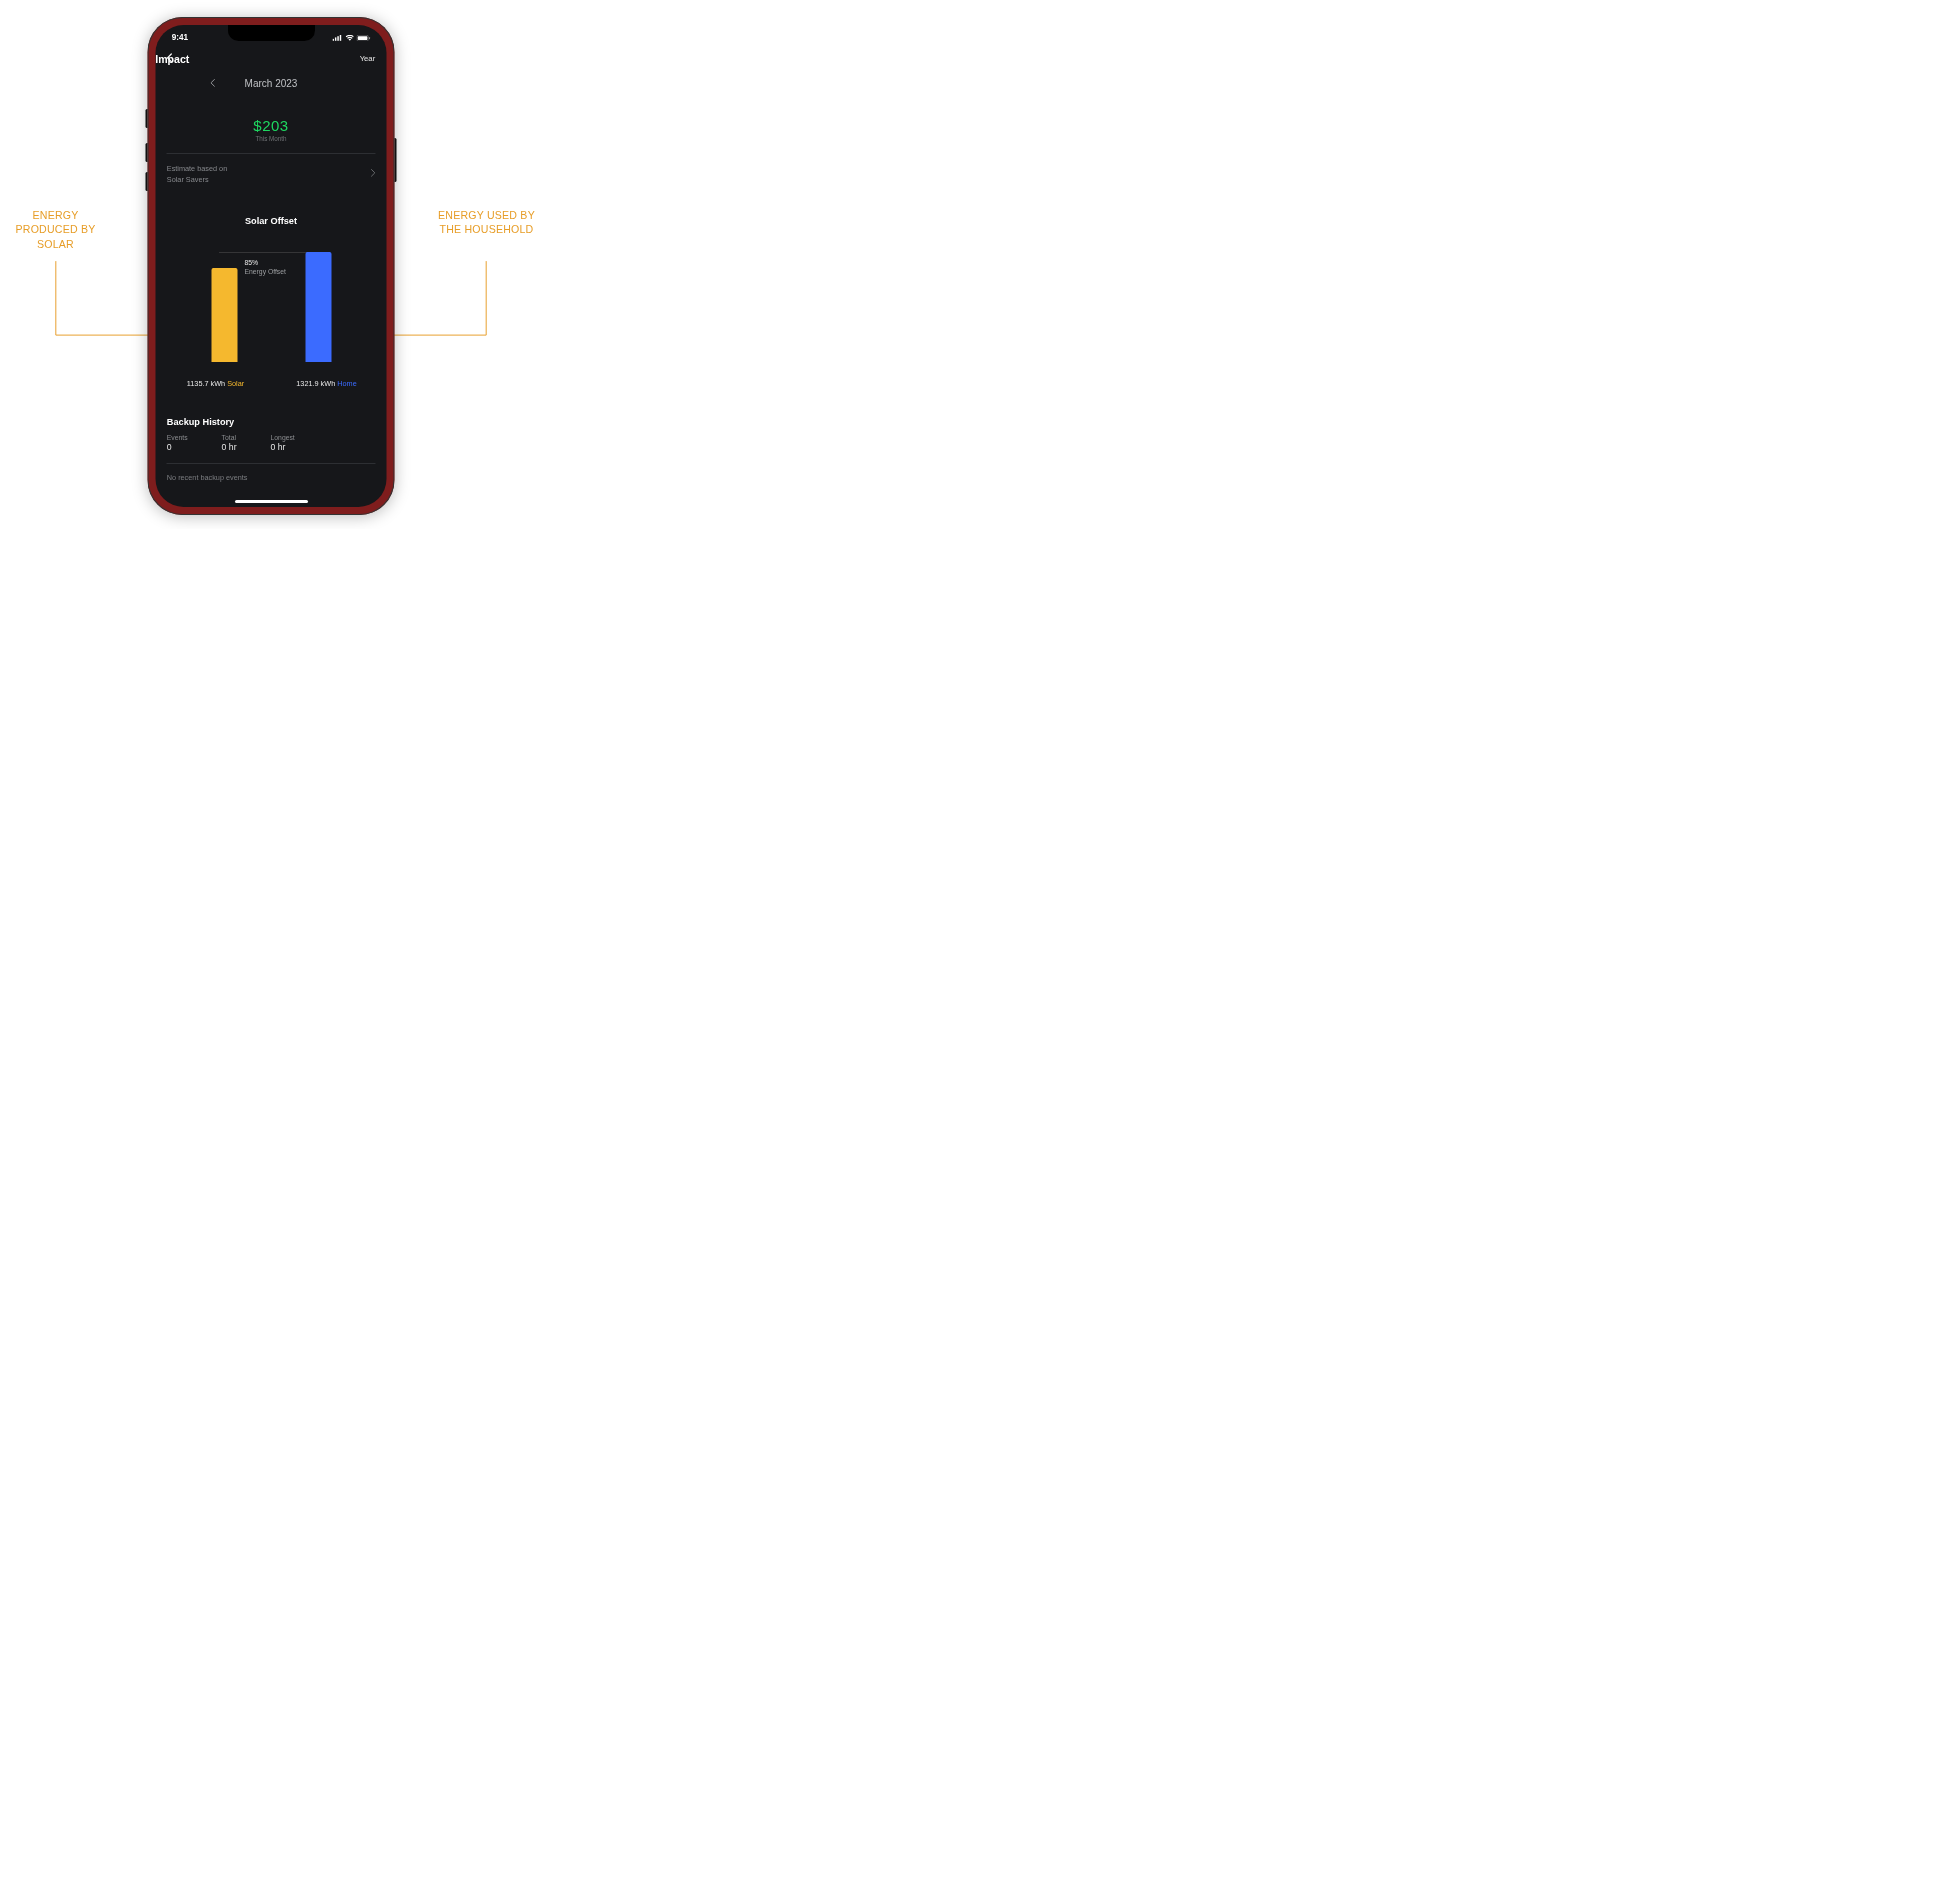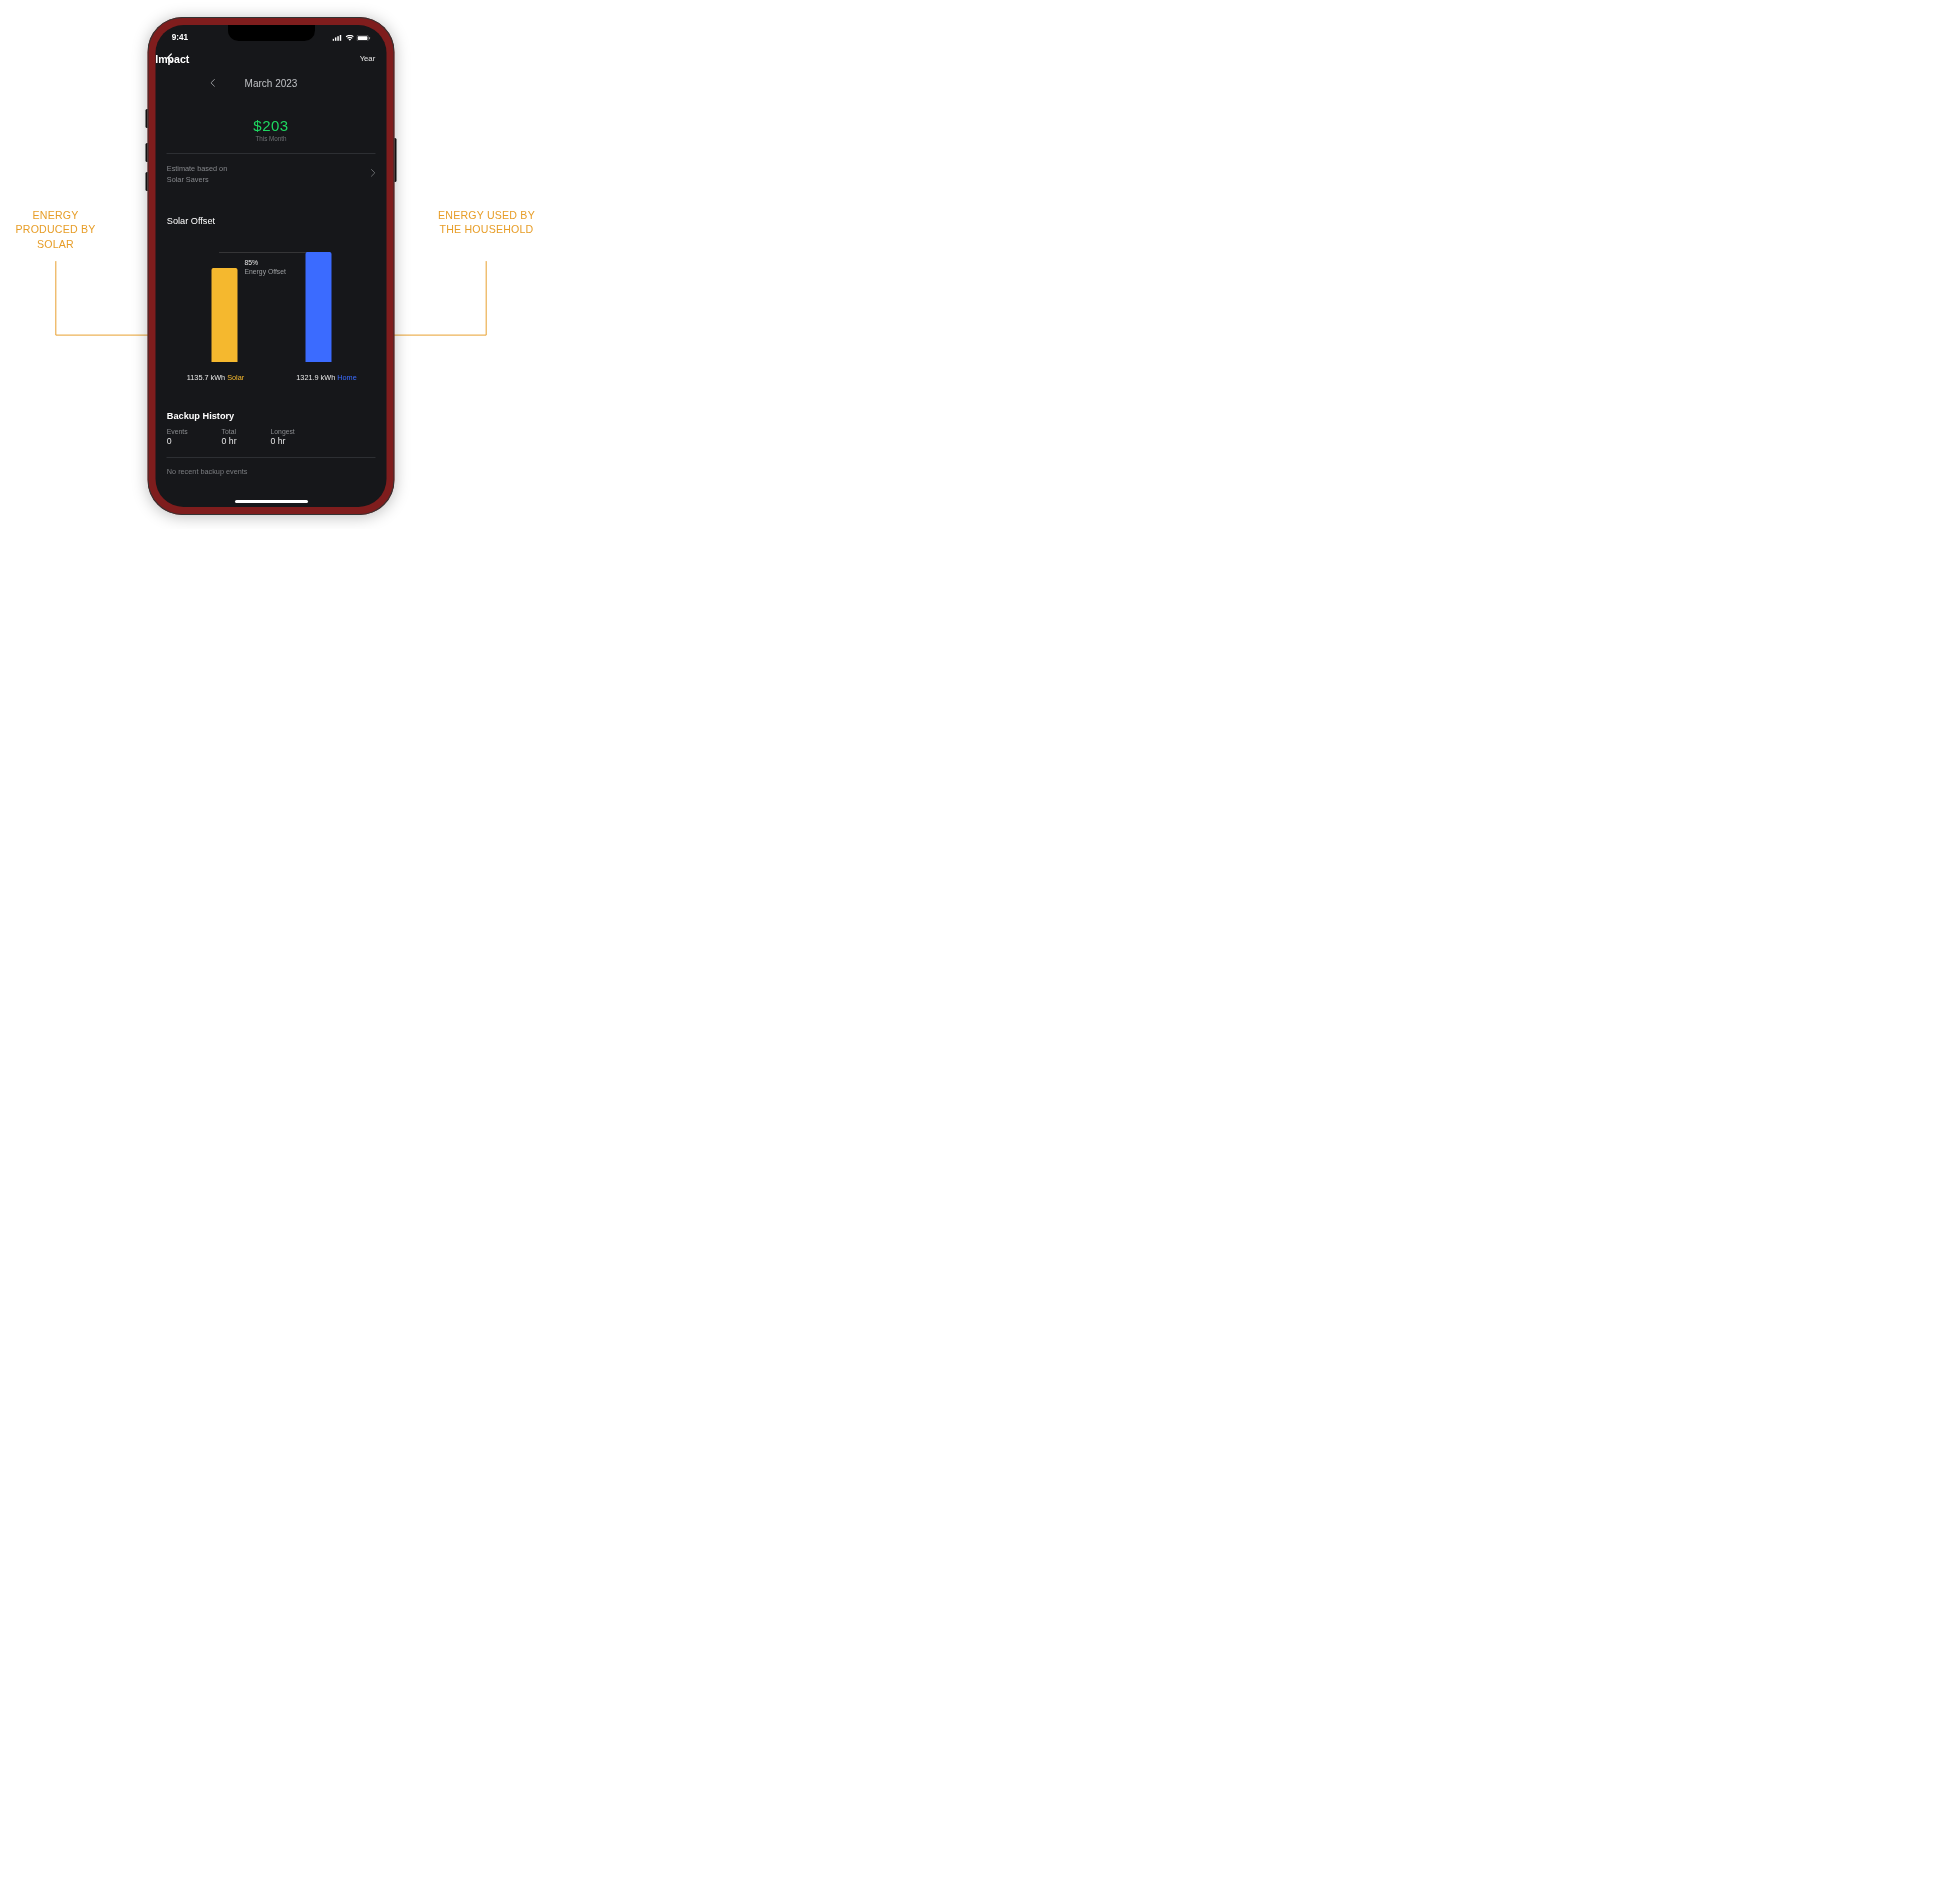--- a/index.html
+++ b/index.html
@@ -154,22 +154,23 @@
       align-items:center;
       padding: 10.6px 0;
       color: #86888C;
       font-size: 7.3px;
       line-height: 1.4;
     }
     .estimate-row .chev-right { color:#6B6D70; }
 
     .section-title {
       font-size: 9.2px;
-      font-weight: 400;
+      font-weight: 700;
       margin-top: 20.3px;
+      text-align: center;
     }
 
     
     .chart-wrap {
       position: relative;
       height: 126px;
       margin-top: 10.6px;
       display:flex;
       align-items:flex-end;
       justify-content:center;
@@ -200,21 +201,21 @@
       color:#9C9EA1;
       line-height:1.35;
       width: 53px;
     }
     .offset-label .pct { color:#E8E8E8; }
 
     .bar-caption-row {
       display:flex;
       justify-content:center;
       gap: 34px;
-      margin-top: 11px;
+      margin-top: 17px;
       font-size: 7.3px;
     }
     .bar-caption { white-space:nowrap; text-align:center; width:77px; }
     .bar-caption .val { color:#E8E8E8; }
     .bar-caption .lbl.solar-c { color:#F5B82E; }
     .bar-caption .lbl.home-c  { color:#3B6BFF; }
 
     .backup-title { font-size:9.2px; font-weight:600; margin-top: 29px; }
     .backup-stats {
       display:flex;

